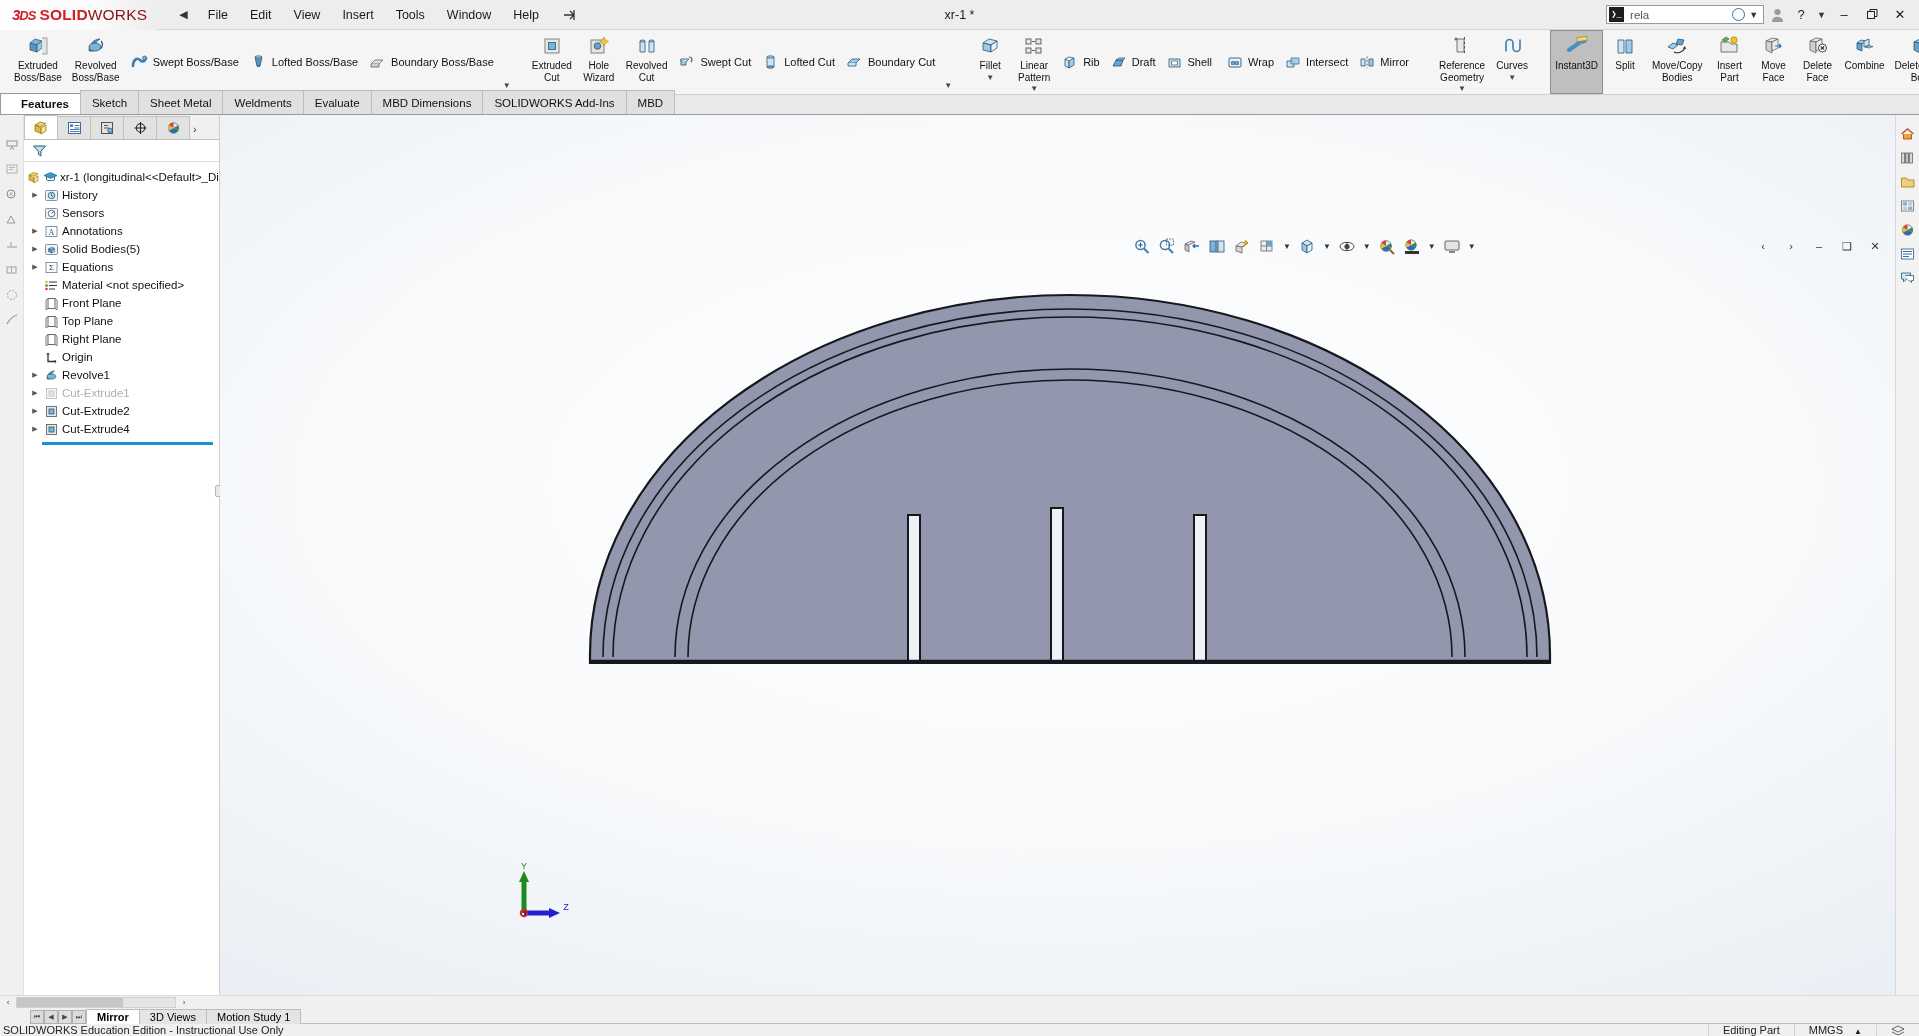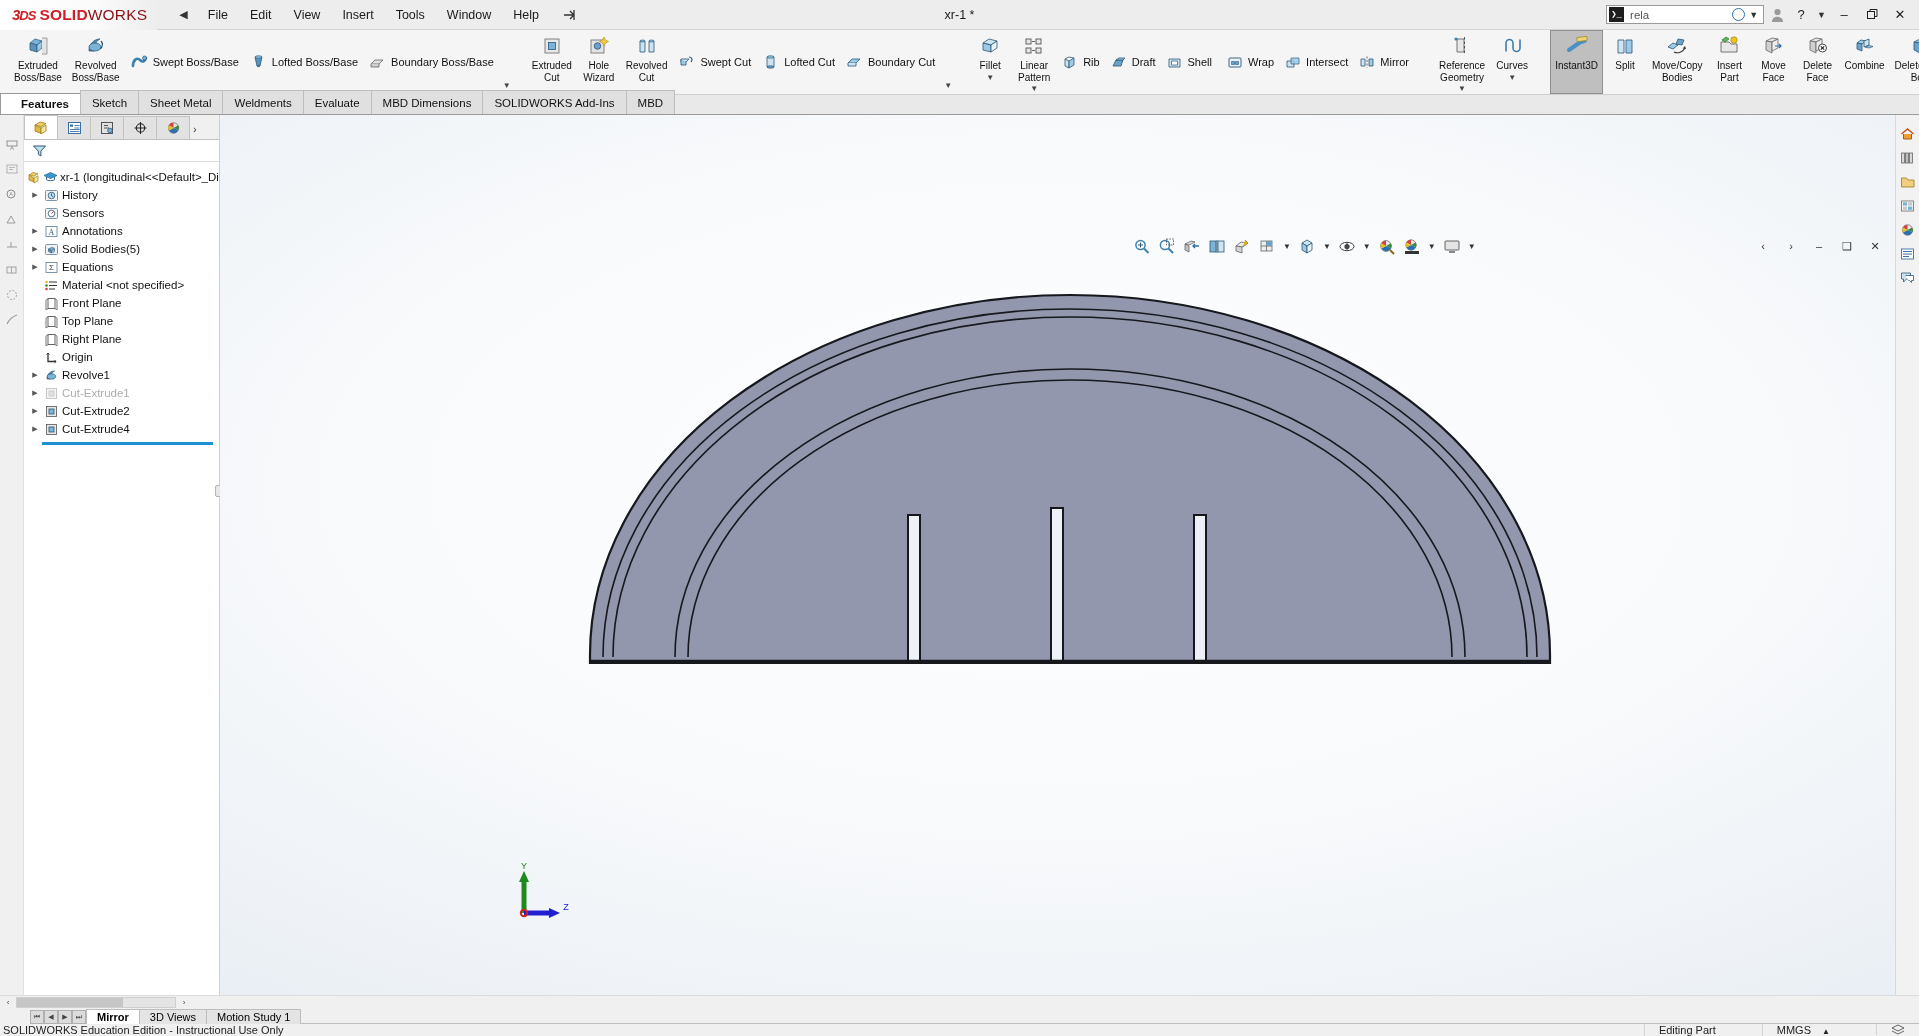--- a/index.html
+++ b/index.html
@@ -121,21 +121,21 @@
   .btabs { height:15px; background:#f0f0f0; display:flex; align-items:stretch; font-size:11px;}
   .navbtns { display:flex; align-items:center; margin-left:30px; }
   .navb { width:14px; height:14px; border:1px solid #b0b0b0; background:#dcdcdc;
     display:flex; align-items:center; justify-content:center; font-size:7px; color:#444;}
   .btab { padding:0 10px; display:flex; align-items:center; border:1px solid #bdbdbd;
     border-bottom:none; background:#e4e4e4; margin-right:-1px; }
   .btab.active { background:#fff; font-weight:bold; }
   .btab-fill { flex:1; border-bottom:1px solid #bdbdbd; }
   .statusbar { height:12px; background:#f0f0f0; display:flex; align-items:center;
     font-size:11px; color:#222; padding-left:3px; }
-  .sb-right { margin-left:auto; display:flex; align-items:flex-start;gap:32px; }
+  .sb-right { margin-left:auto; display:flex; align-items:flex-end; }
   .sb-cell { padding:0 14px; border-left:1px solid #d2d2d2; }
 </style>
 </head>
 <body>
 
 <div class="titlebar">
   <div class="logo">
     <span class="logo-ds">3<span style="font-size:13px">DS</span></span>
     <span class="logo-sw">SOLID<span class="logo-w">WORKS</span></span>
   </div>

